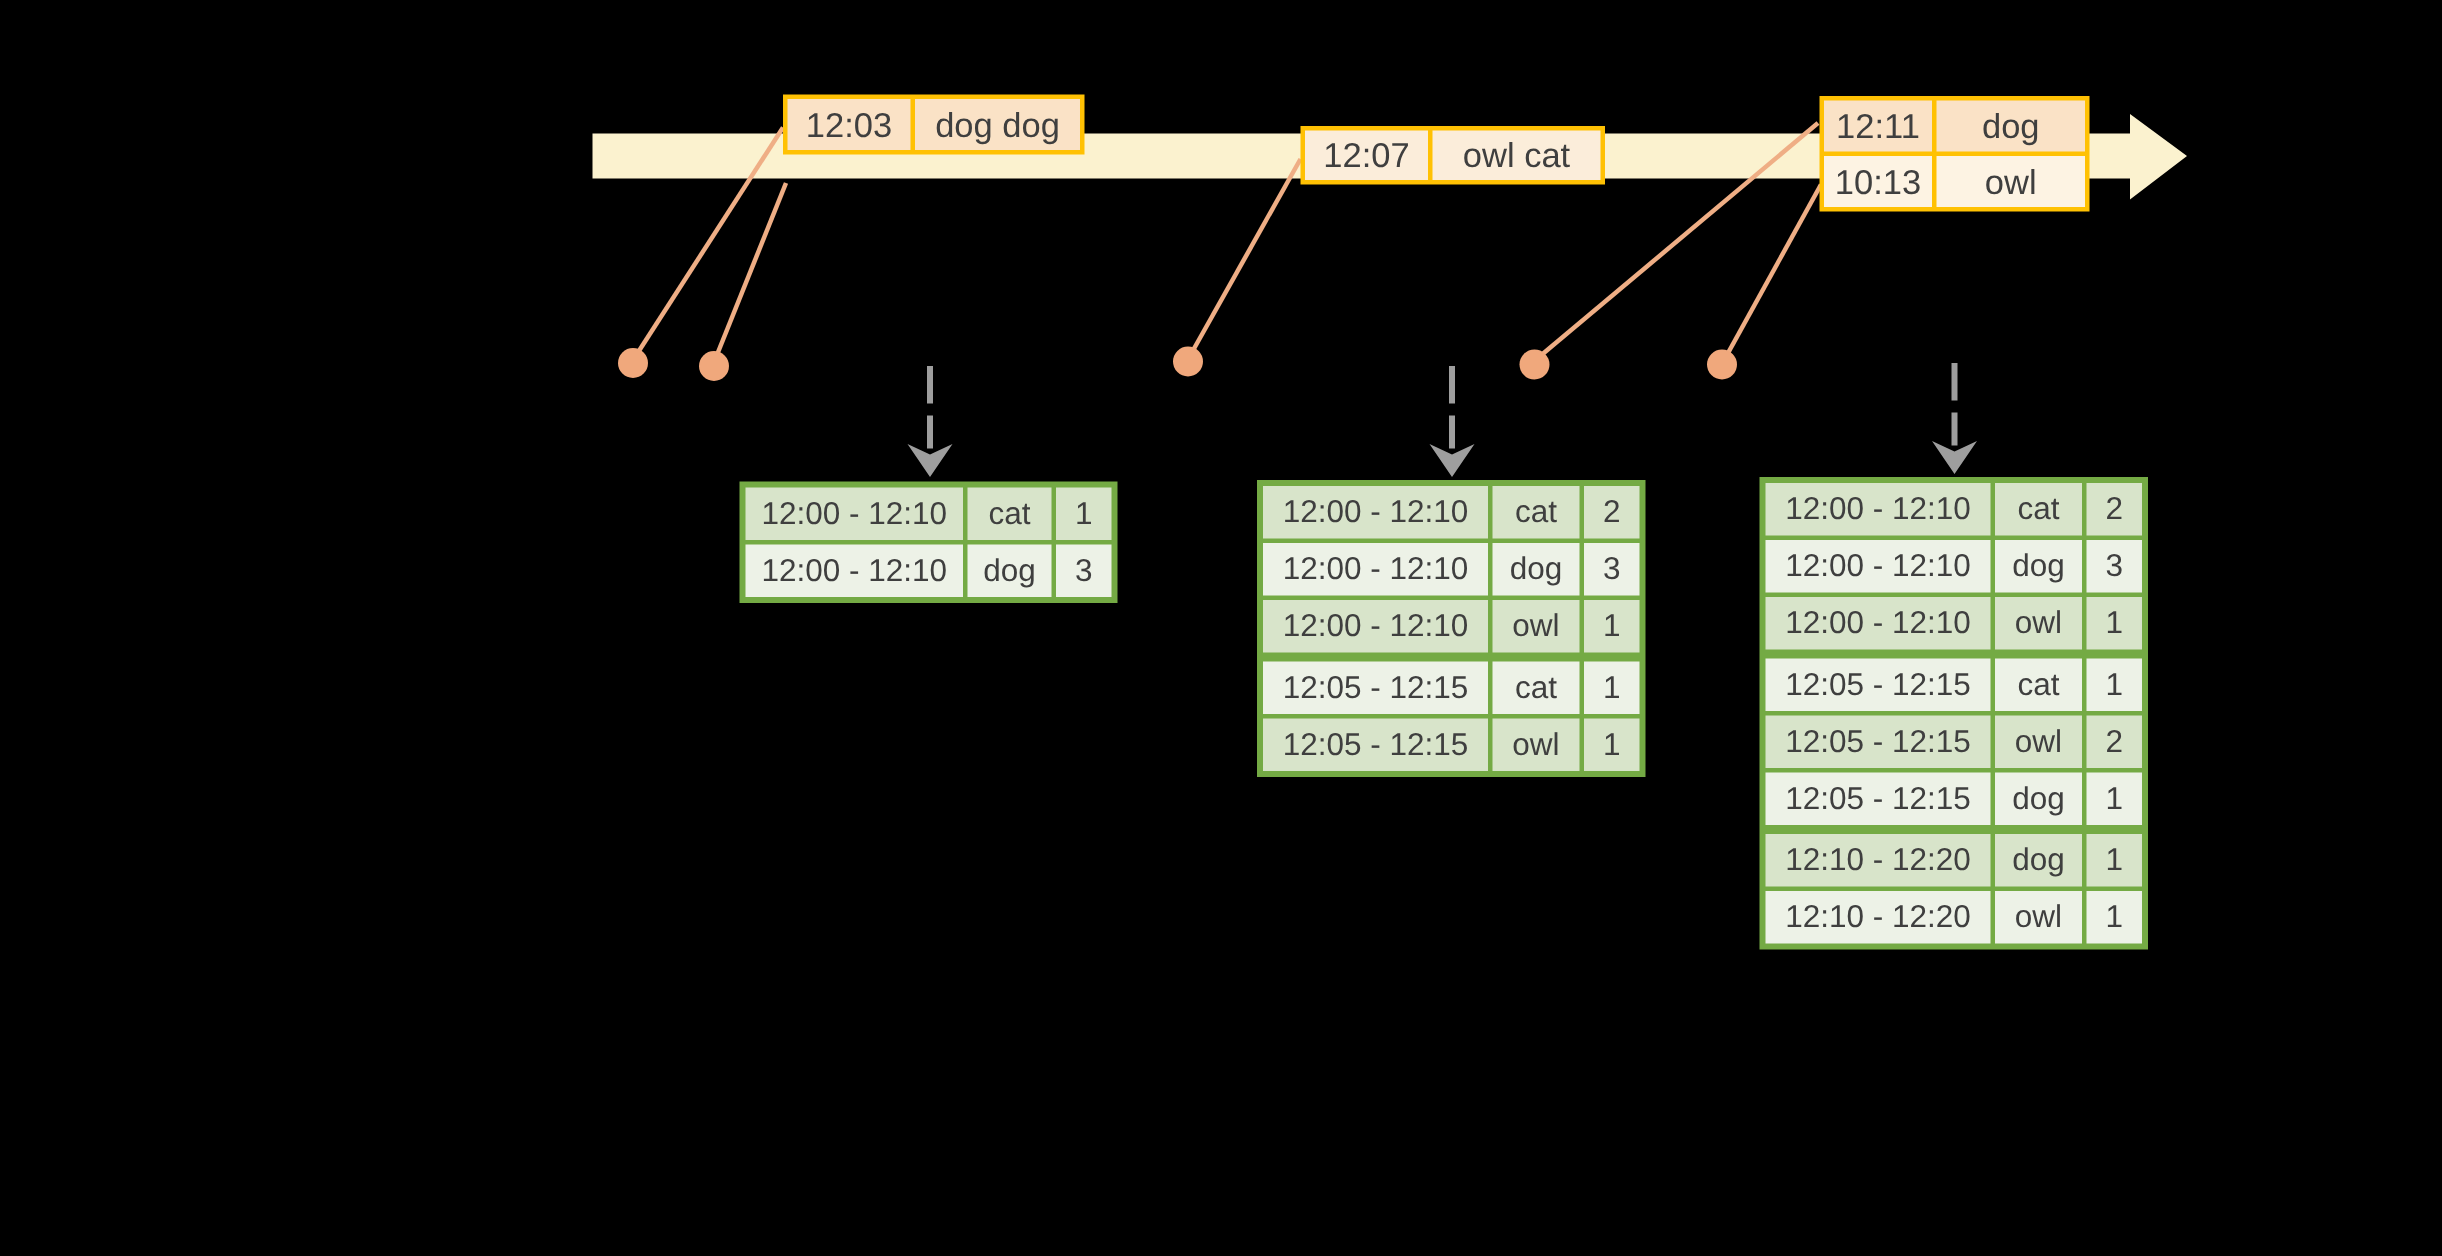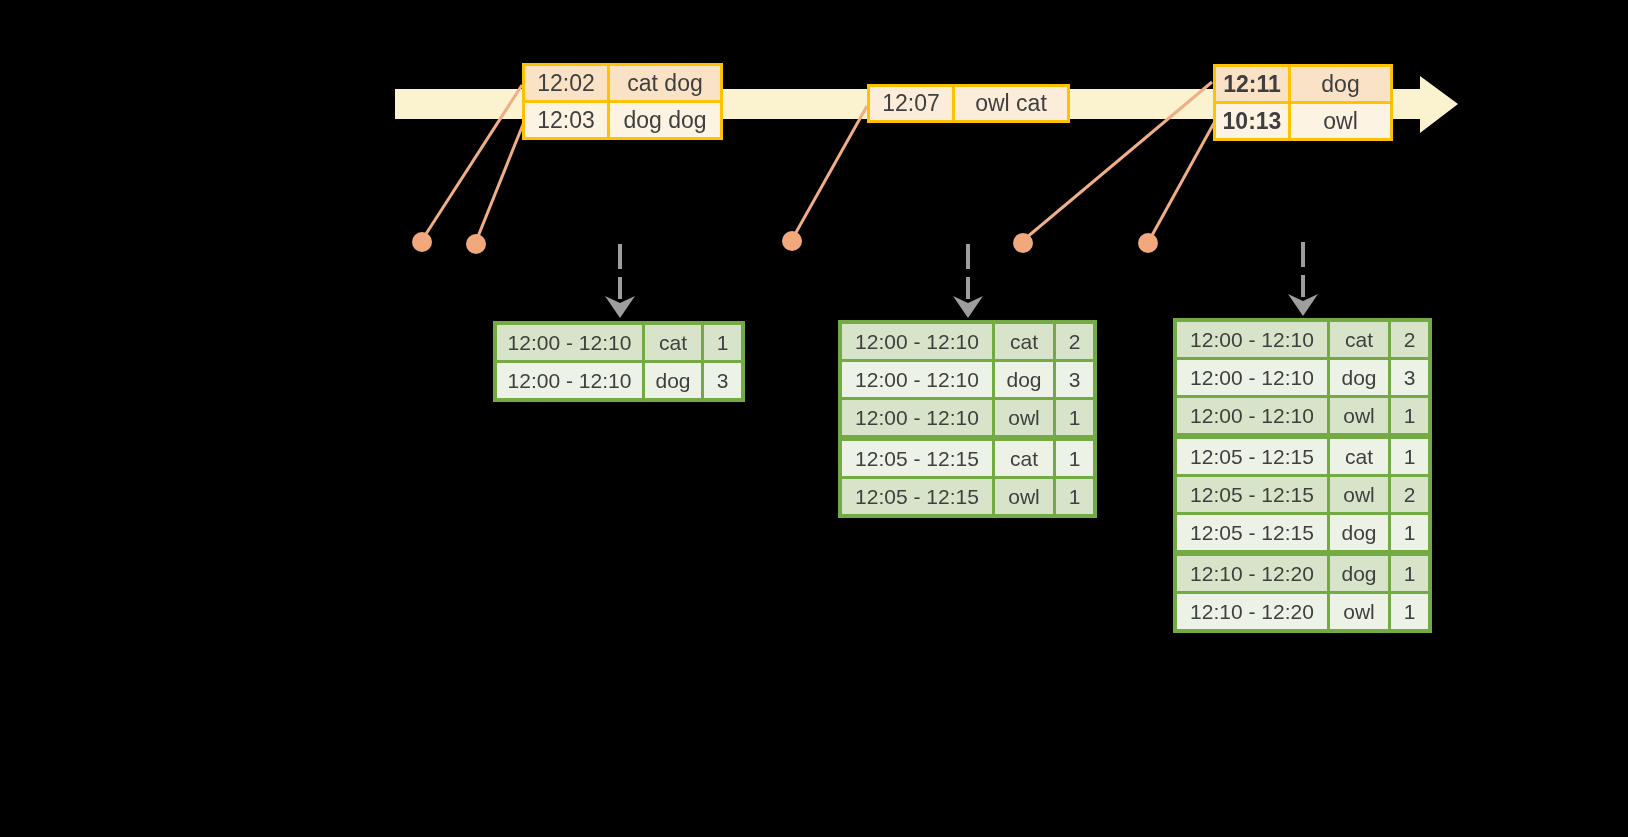--- a/index.html
+++ b/index.html
@@ -21,21 +21,21 @@
     box-sizing:border-box;
   }
   .et .row{display:flex;gap:3px;height:34px;}
   .et-mid .row{height:33px;}
   .et .cell{
     display:flex;align-items:center;justify-content:center;
     font-size:23px;color:var(--text,#3F3F3F);
   }
   .et .cell.time{width:82px;}
   .et .cell.words{flex:1;}
-  .et-narrow .cell.time{width:72px;font-weight:bold;}
+  .et-narrow .cell.time{width:72px;}
   .et .row:nth-child(odd) .cell{background:var(--event-row-dark,#FAE2C6);}
   .et .row:nth-child(even) .cell{background:var(--event-row-light,#FDF3E3);}
   .et-mid .row:nth-child(odd) .cell{background:var(--event-row-mid,#FBEDDA);}
 
   
   .rt{
     position:absolute;
     background:var(--result-border,#74AA44);
     padding:4px;
     display:flex;flex-direction:column;gap:3px;
@@ -78,24 +78,20 @@
 
     <line x1="620" y1="244" x2="620" y2="299" stroke="var(--trigger-arrow)" stroke-width="4" stroke-dasharray="25 8"></line>
     <polygon points="605,296 620,318 635,296 620,303" fill="var(--trigger-arrow)"></polygon>
     <line x1="968" y1="244" x2="968" y2="299" stroke="var(--trigger-arrow)" stroke-width="4" stroke-dasharray="25 8"></line>
     <polygon points="953,296 968,318 983,296 968,303" fill="var(--trigger-arrow)"></polygon>
     <line x1="1303" y1="242" x2="1303" y2="297" stroke="var(--trigger-arrow)" stroke-width="4" stroke-dasharray="25 8"></line>
     <polygon points="1288,294 1303,316 1318,294 1303,301" fill="var(--trigger-arrow)"></polygon>
   </svg>
 
   <div class="et" id="et-0" style="left:522px;top:63px;width:201px;">
-      <div class="row">
-        <div class="cell time">12:02</div>
-        <div class="cell words">cat dog</div>
-      </div>
       <div class="row">
         <div class="cell time">12:03</div>
         <div class="cell words">dog dog</div>
       </div>
     </div>
   <div class="et et-mid" id="et-1" style="left:867px;top:84px;width:203px;">
       <div class="row">
         <div class="cell time">12:07</div>
         <div class="cell words">owl cat</div>
       </div>

